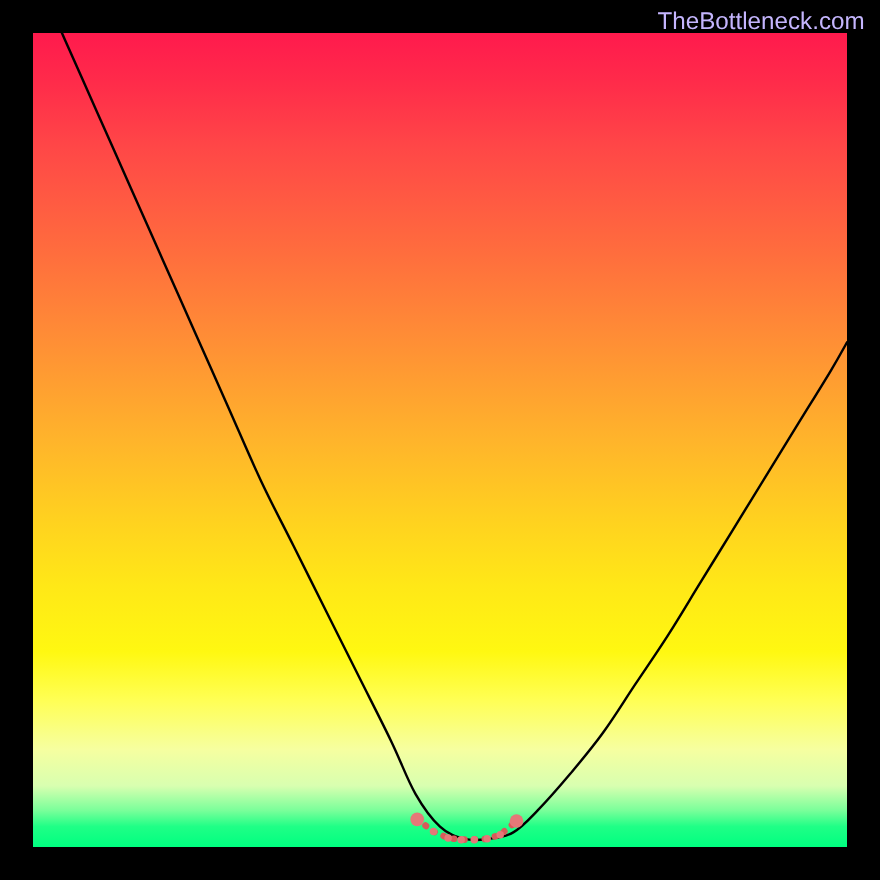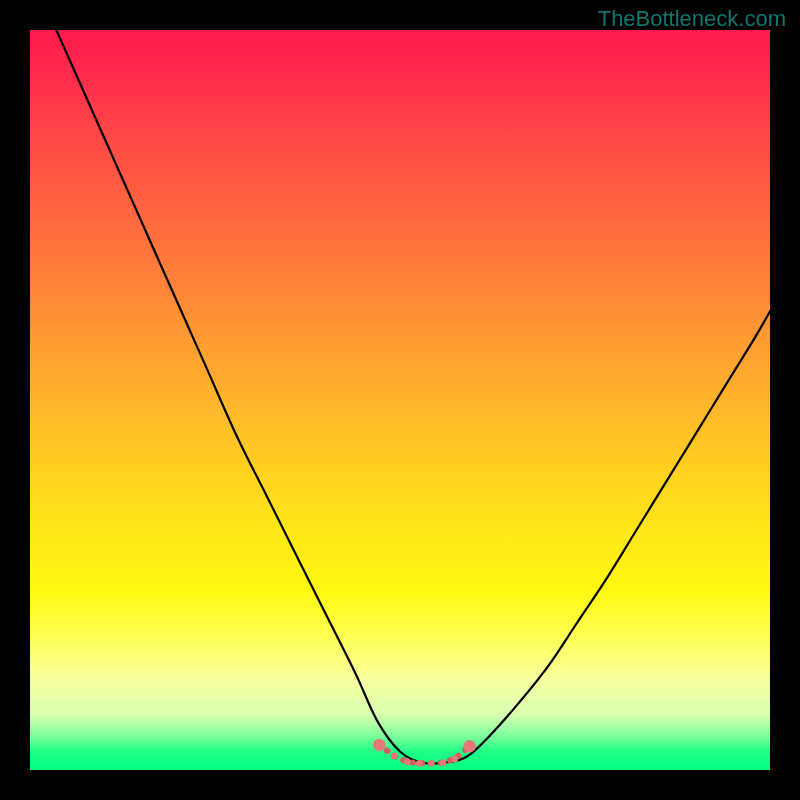--- a/index.html
+++ b/index.html
@@ -50,21 +50,21 @@
   .curve-svg {
     position: absolute;
     inset: 0;
     width: 100%;
     height: 100%;
   }
   .watermark {
     position: absolute;
     top: 6px;
     right: 14px;
-    color: #0f766e;
+    color: #c4b5fd;
     font-size: 22px;
     font-weight: 500;
     letter-spacing: 0px;
     user-select: none;
   }
 </style>
 </head>
 <body>
 
 <div class="stage">

